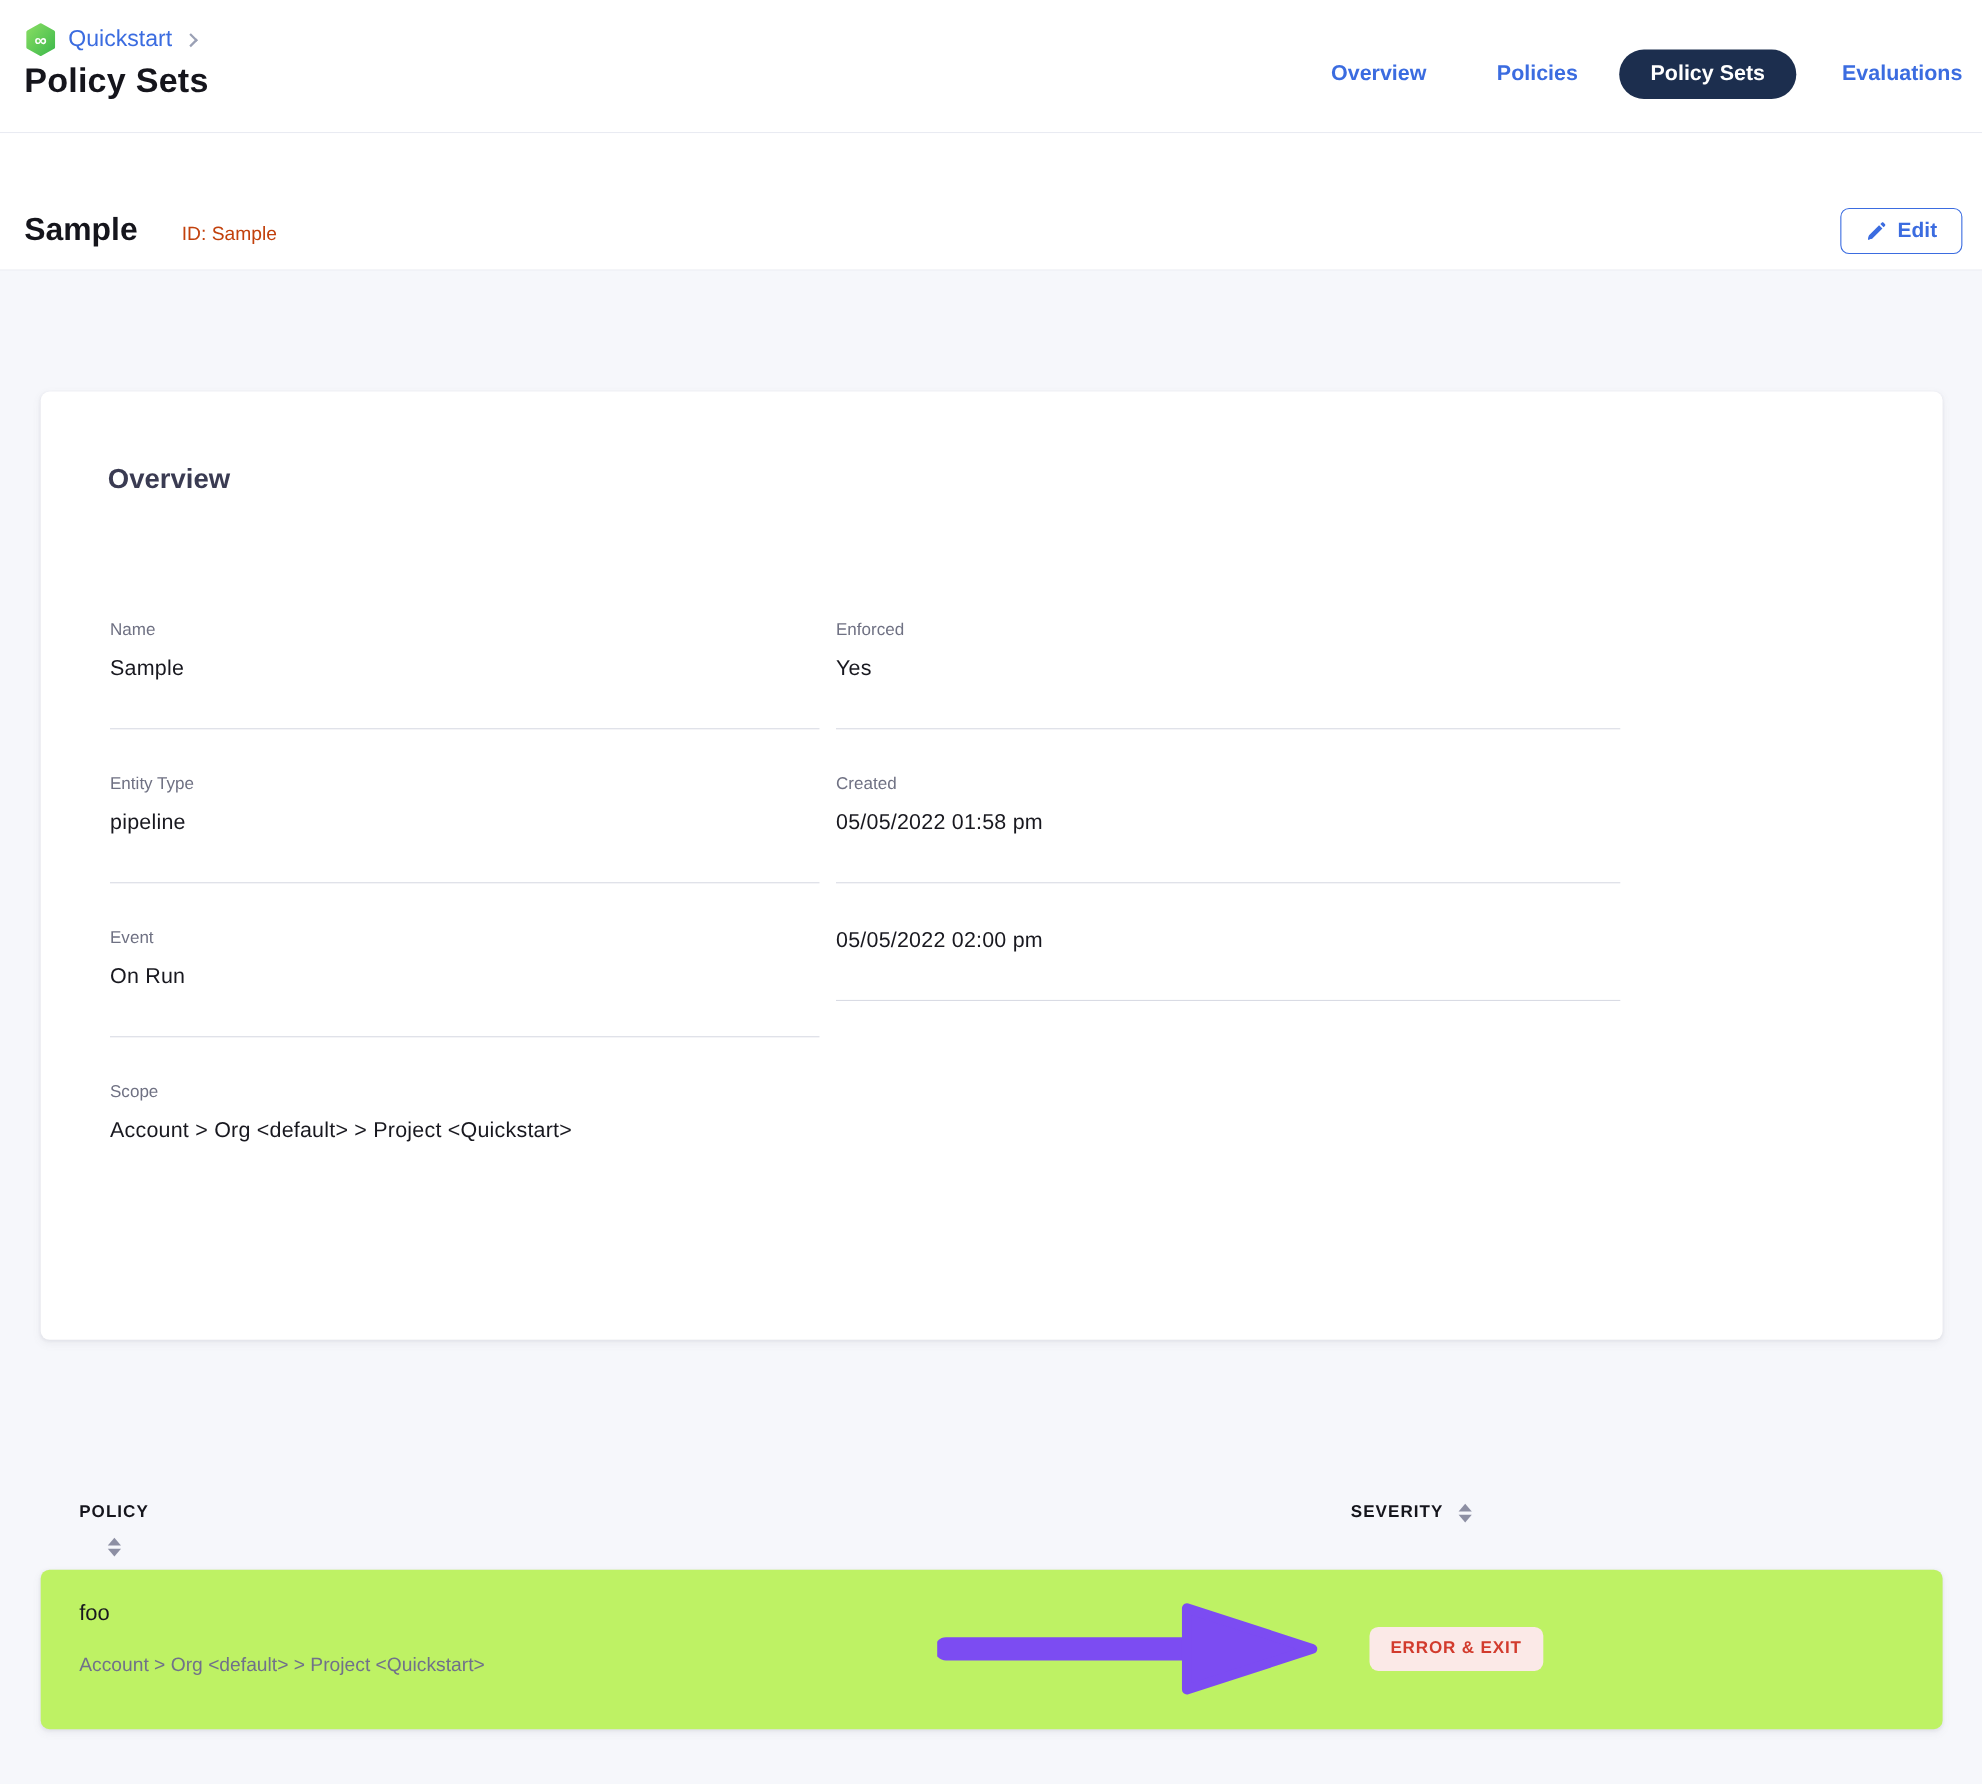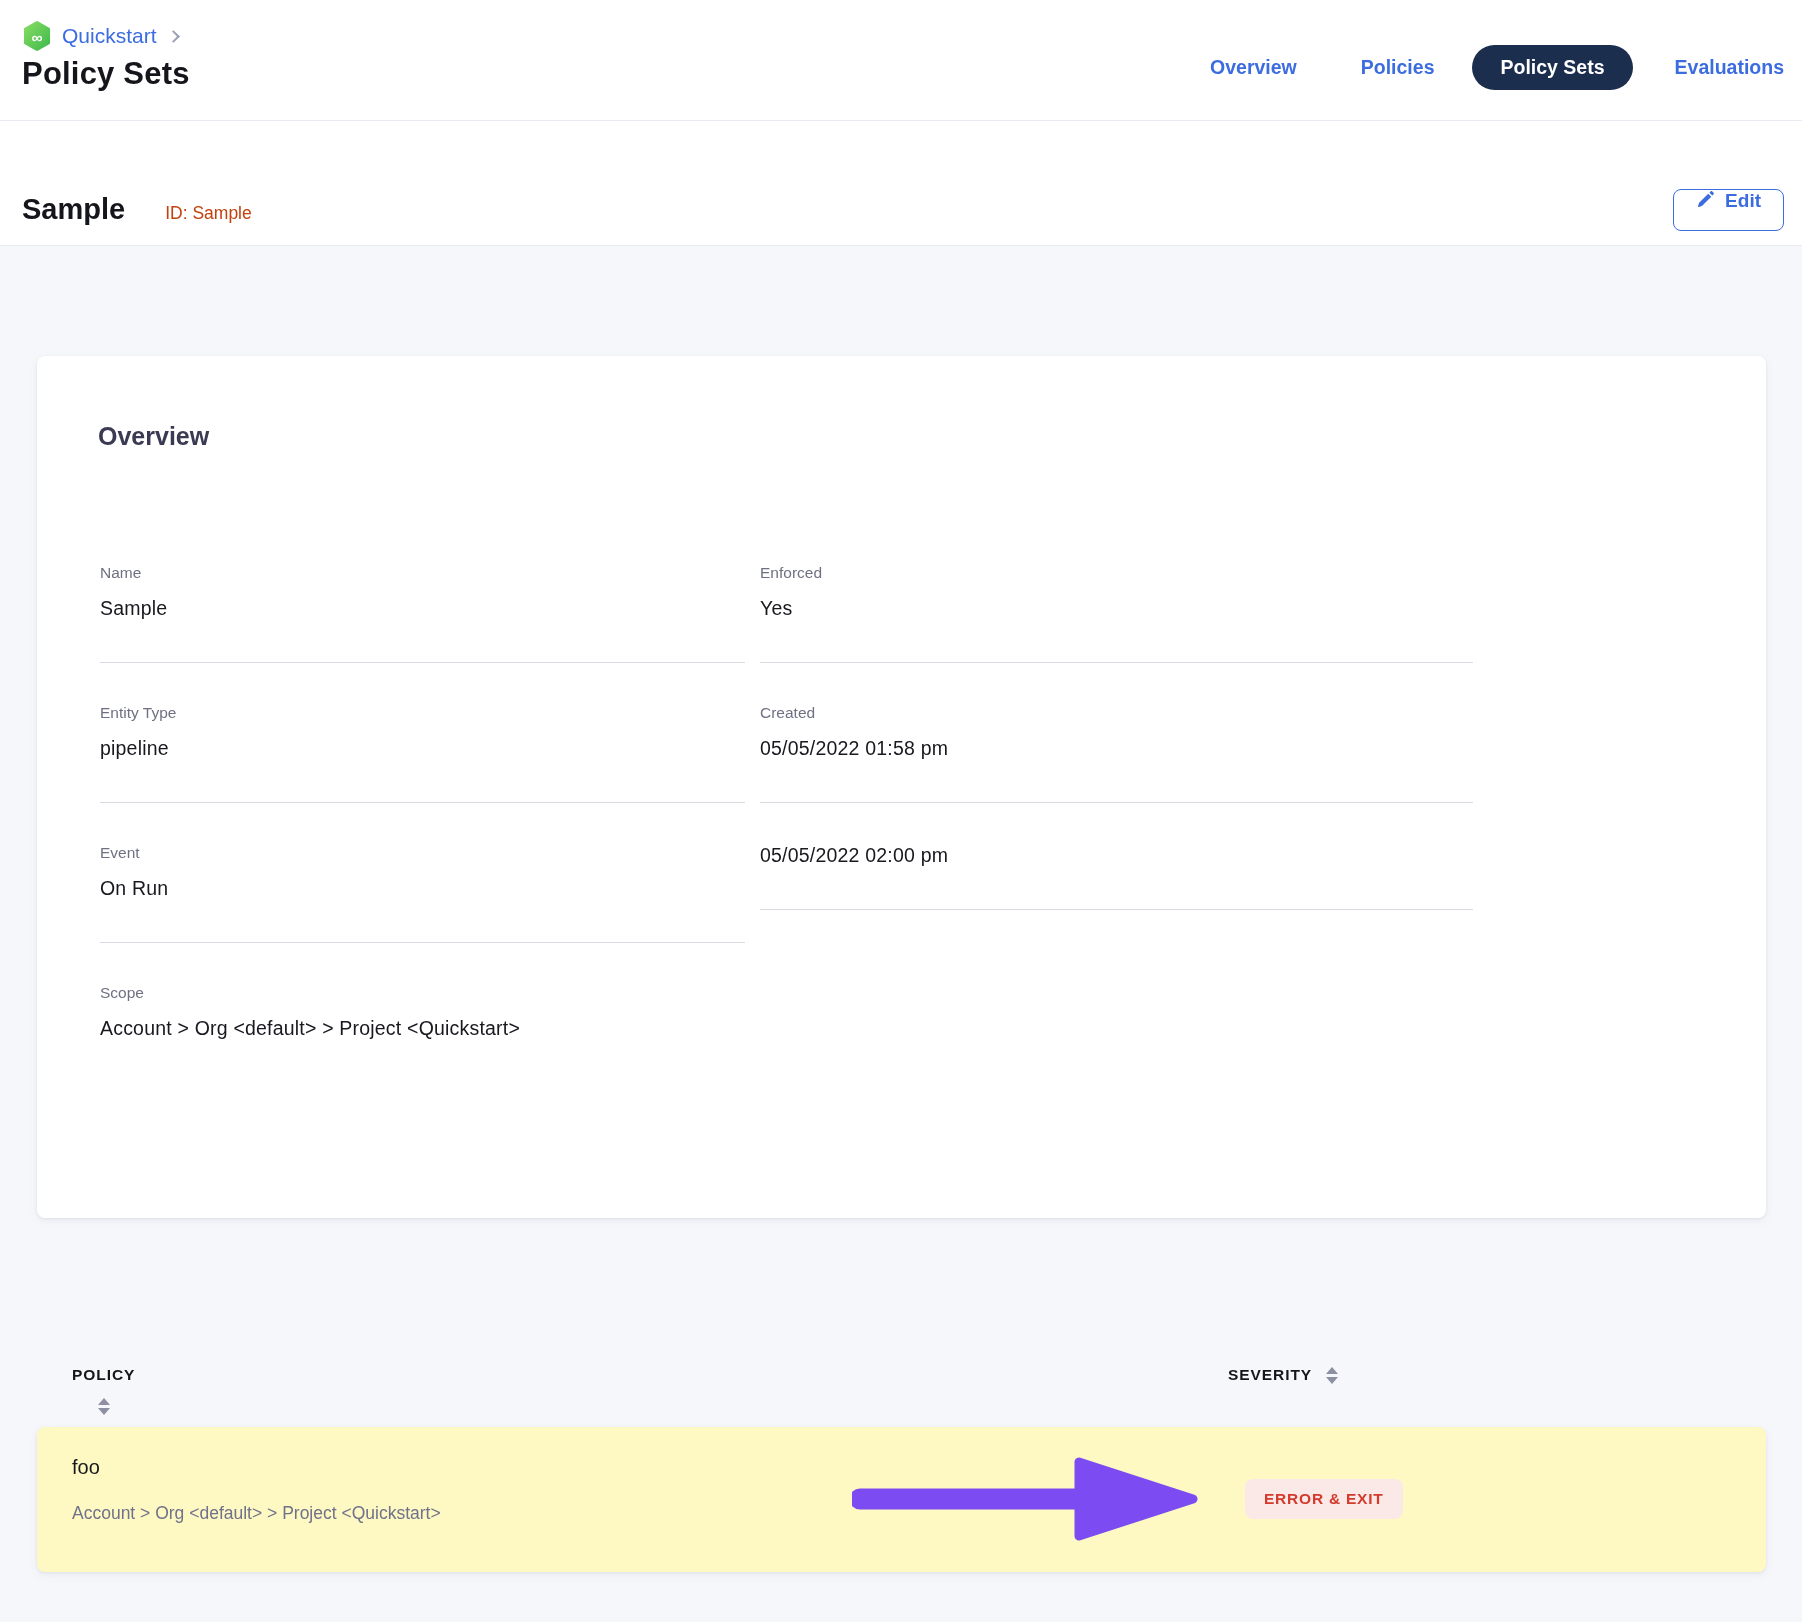--- a/index.html
+++ b/index.html
@@ -19,21 +19,21 @@
   .nav-item { color:#3b6ce0; font-size:19.5px; font-weight:600; cursor:pointer; white-space:nowrap; }
   .nav-item + .nav-item { margin-left:64px; }
   .nav-item.pill { background:#1c2e4e; color:#fff; font-weight:700; height:45px; line-height:45px; padding:0 28px; border-radius:23px; margin-left:38px; }
   .nav-item.pill + .nav-item { margin-left:42px; }
 
   
   .subheader { position:absolute; top:121px; left:0; right:0; height:125px; background:#fff; border-bottom:1px solid #e9ebf2; }
   .entity-line { position:absolute; left:22px; top:72px; display:flex; align-items:baseline; gap:20px; }
   .entity-name { font-size:29px; font-weight:700; color:#15151c; }
   .entity-id { font-size:17.5px; font-weight:500; color:#c2410c;margin-left:20px; }
-  .edit-btn { position:absolute; right:18px; top:68px; height:42px; padding:0 22px; display:flex; gap:10px;
+  .edit-btn { position:absolute; right:18px; top:68px; height:42px; padding:0 22px; display:flex; align-items:center; gap:10px;
               border:1.5px solid #3b6ce0; border-radius:8px; background:#fff; color:#3b6ce0; font-size:19px; font-weight:700; cursor:pointer; }
   .edit-btn svg { width:19px; height:19px; display:block; }
 
   
   .overview-card { position:absolute; left:37px; top:356px; width:1729px; height:862px; background:#fff; border-radius:8px;
                    box-shadow:0 1px 3px rgba(40,41,61,.06), 0 3px 8px rgba(96,97,112,.08); }
   .card-heading { position:absolute; left:61px; top:66px; font-size:25px; font-weight:700; color:#3a3b52; }
   .fields-grid { position:absolute; left:63px; top:208px; display:flex; gap:15px; }
   .fields-col-left  { width:645px; }
   .fields-col-right { width:713px; }
@@ -45,21 +45,21 @@
 
   
   .table-header { position:absolute; left:0; top:1360px; right:0; height:40px; }
   .th { position:absolute; display:flex; align-items:center; gap:14px; font-size:15.5px; font-weight:700; color:#15151c; letter-spacing:0.06em; cursor:pointer; }
   .th-policy { left:72px; top:6px;flex-direction:column; }
   .th-severity { left:1228px; top:6px; }
   .sort-icon { display:inline-flex; flex-direction:column; gap:3px; }
   .sort-icon .up   { width:0; height:0; border-left:6px solid transparent; border-right:6px solid transparent; border-bottom:7px solid #8d8fa3; }
   .sort-icon .down { width:0; height:0; border-left:6px solid transparent; border-right:6px solid transparent; border-top:7px solid #8d8fa3; }
 
-  .policy-row { position:absolute; left:37px; top:1427px; width:1729px; height:145px; background:#fef9c3; border-radius:8px;
+  .policy-row { position:absolute; left:37px; top:1427px; width:1729px; height:145px; background:#bef264; border-radius:8px;
                 box-shadow:0 1px 3px rgba(40,41,61,.06), 0 3px 8px rgba(96,97,112,.08); cursor:pointer; }
   .row-name  { position:absolute; left:35px; top:29px; font-size:20px; color:#18181f; }
   .row-scope { position:absolute; left:35px; top:76px; font-size:17.5px; color:#70718a; }
   .severity-badge { position:absolute; left:1208px; top:52px; height:40px; line-height:40px; padding:0 19px; border-radius:8px;
                     background:#fbe9e7; color:#d23b2d; font-size:15.5px; font-weight:700; letter-spacing:0.05em; white-space:nowrap; }
   .annotation-arrow { position:absolute; left:815px; top:30px; width:350px; height:84px; }
 </style>
 </head>
 <body>
 

